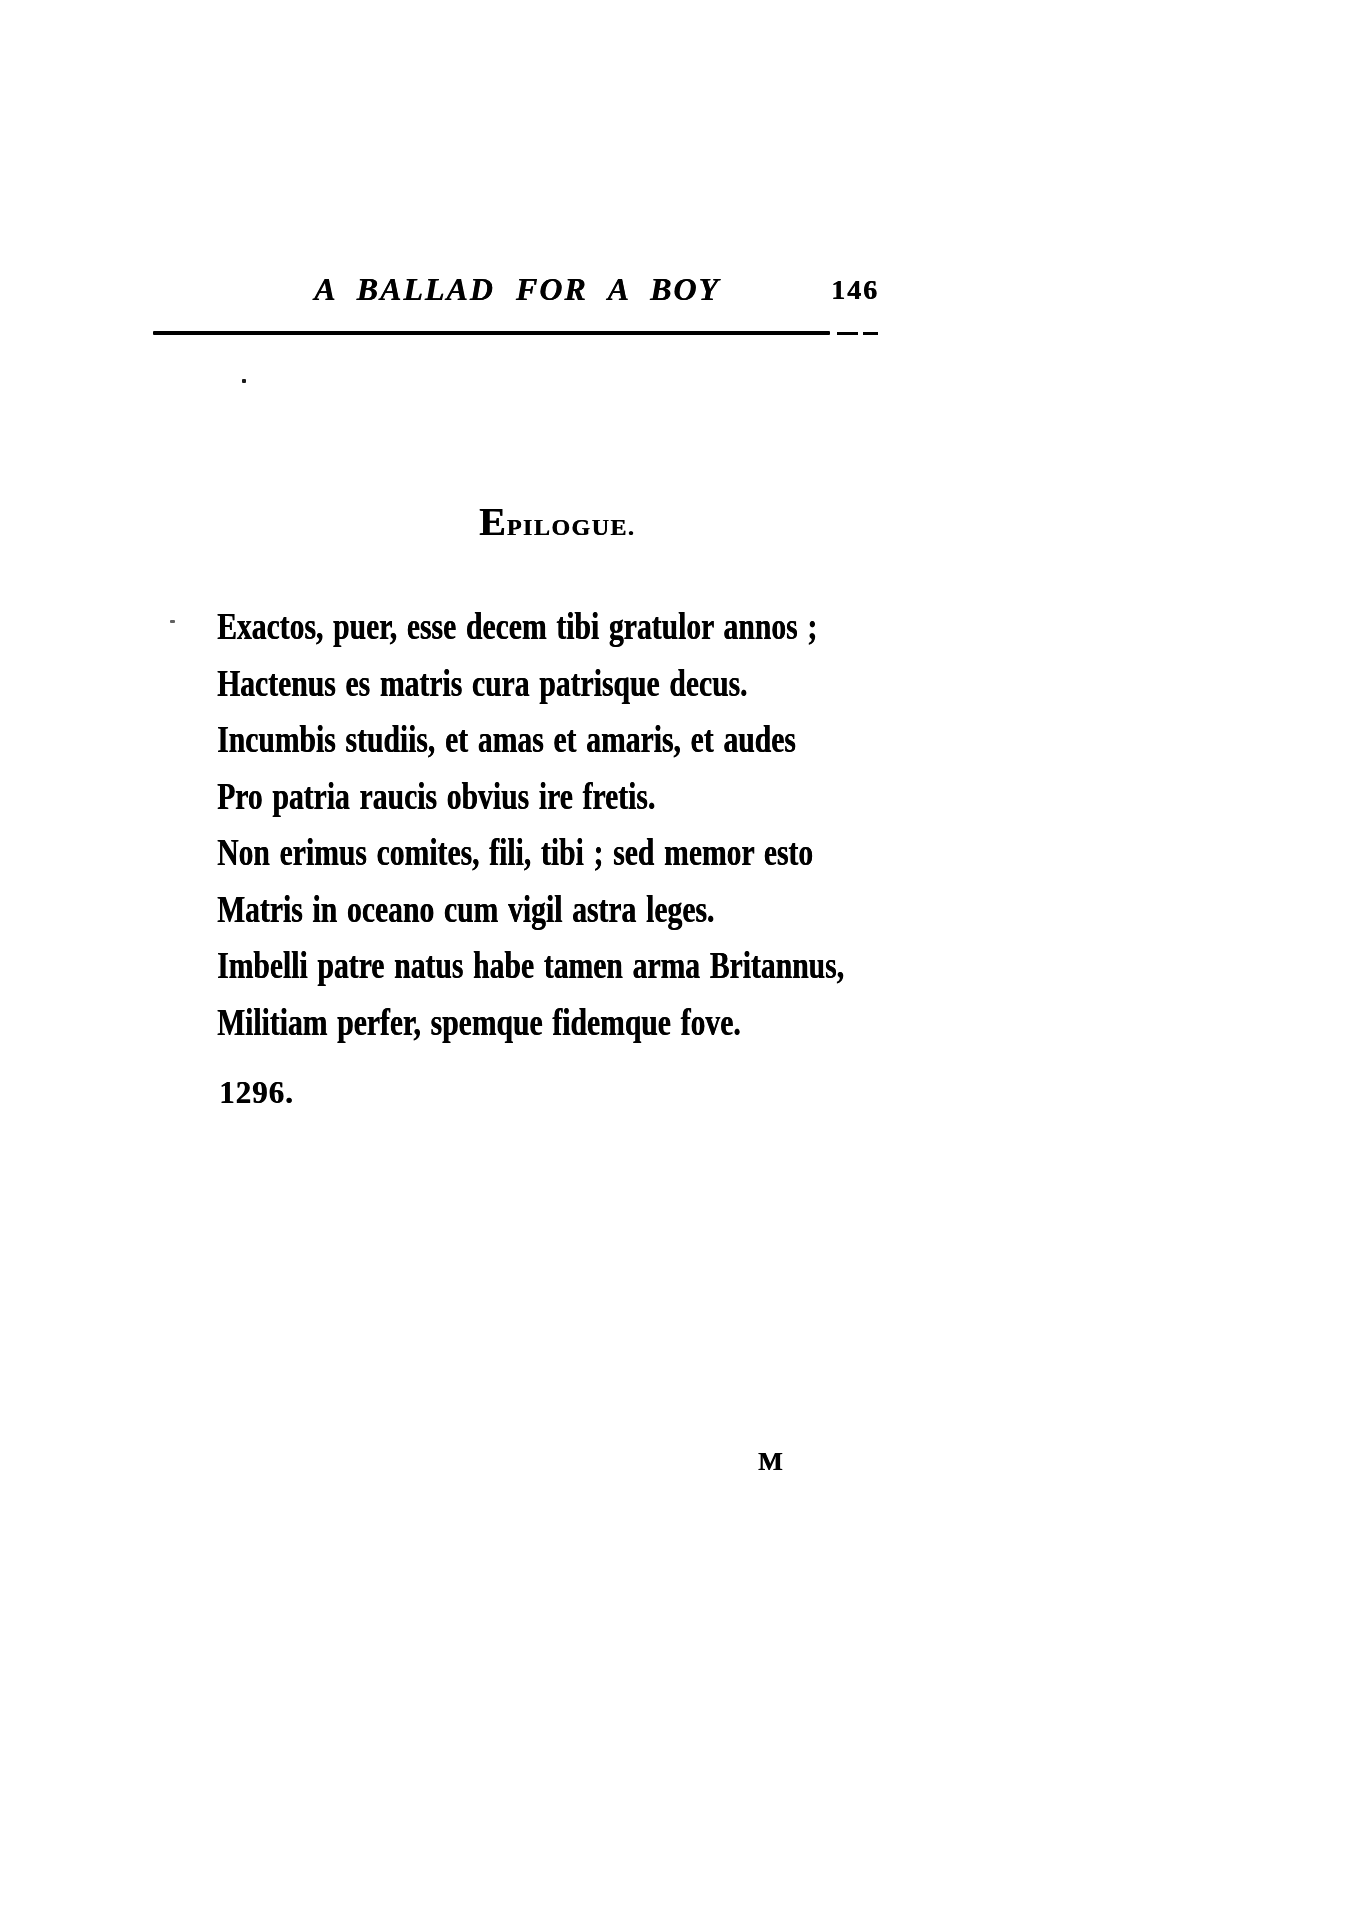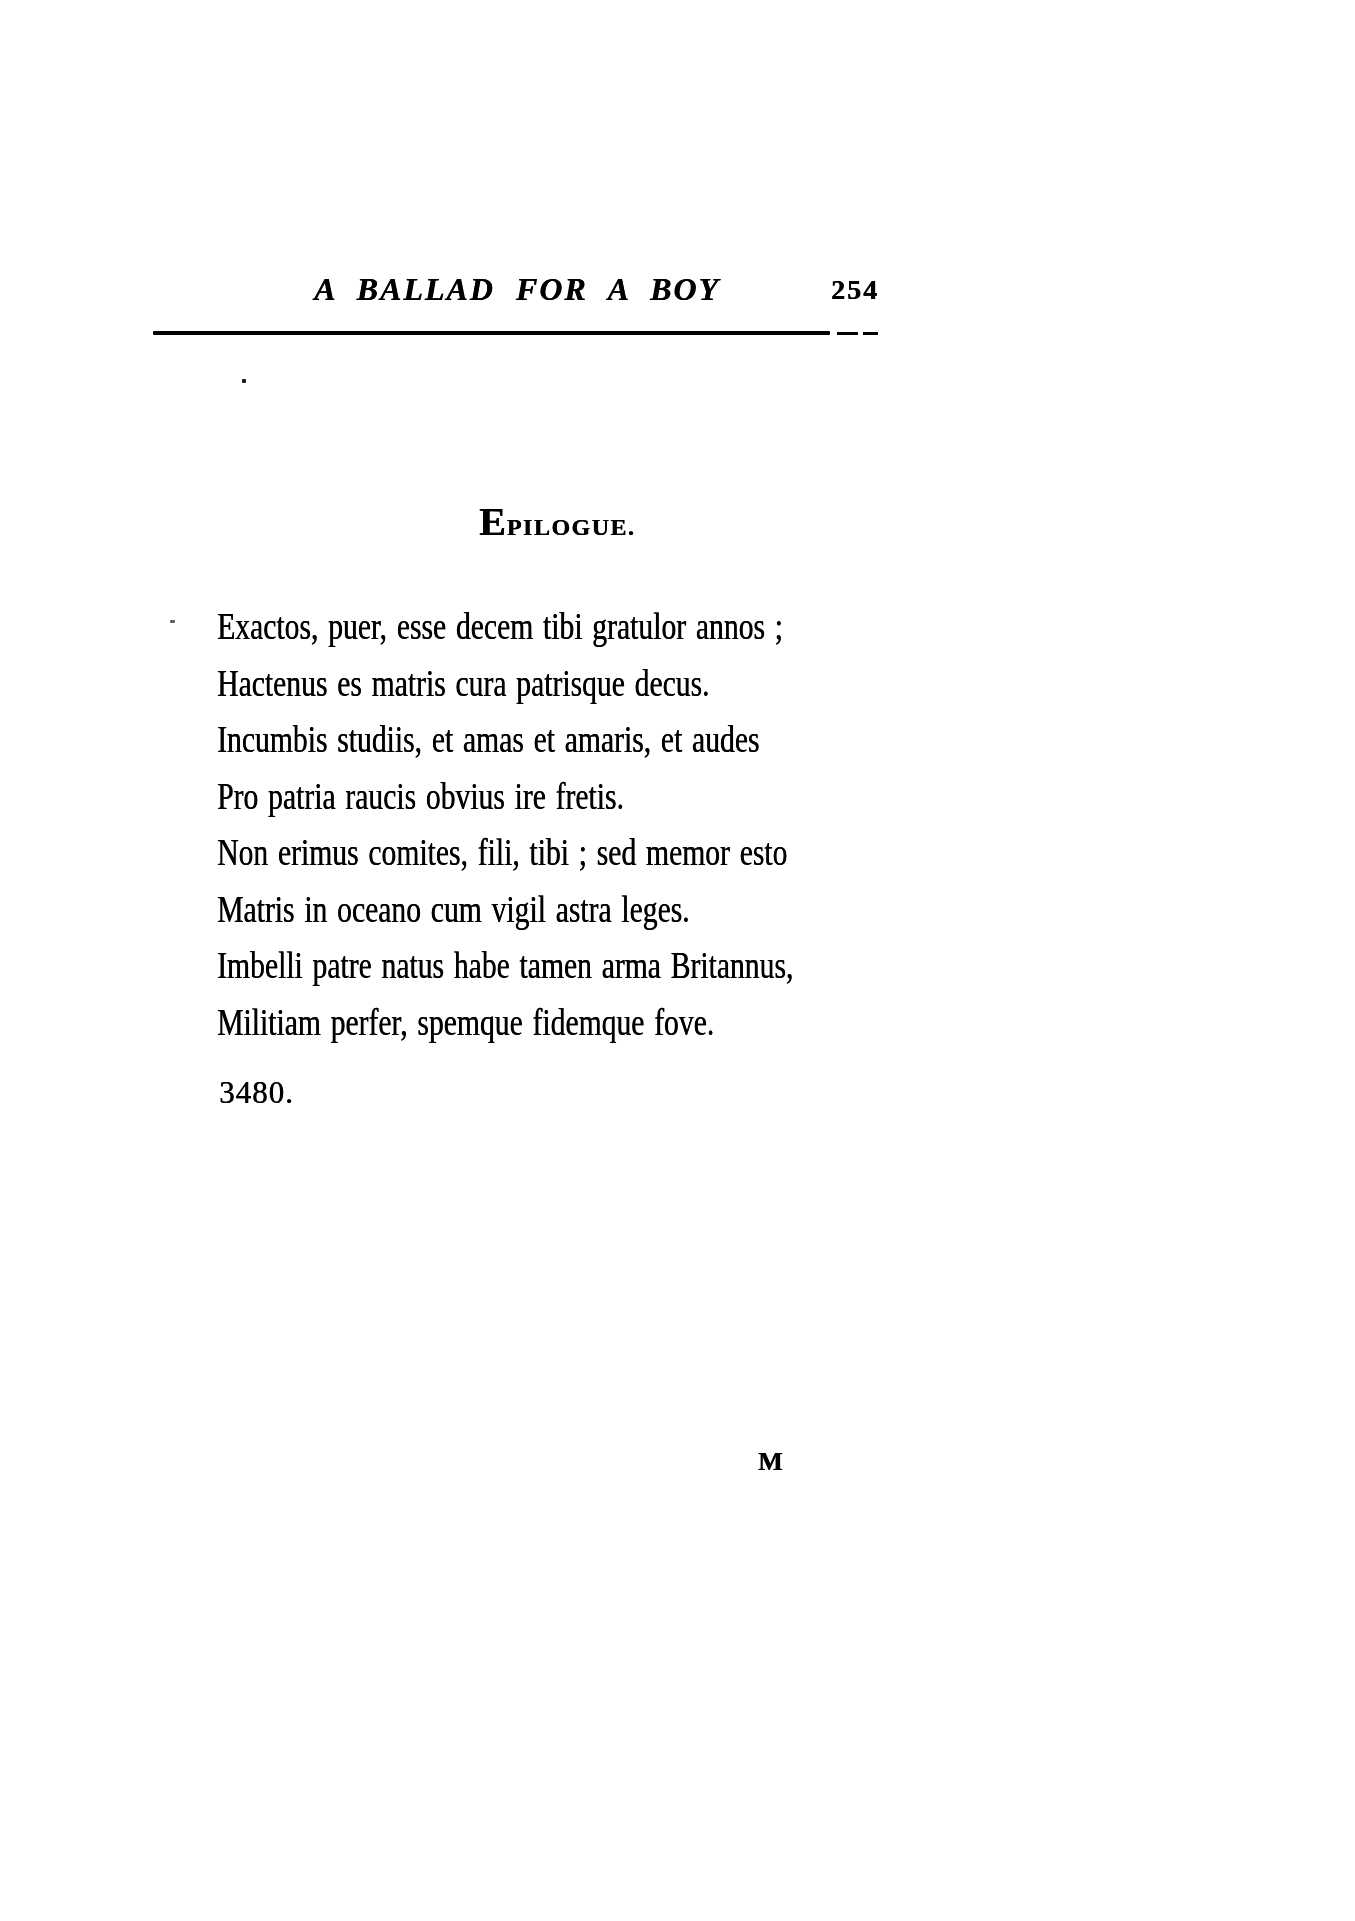--- a/index.html
+++ b/index.html
@@ -9,21 +9,21 @@
     background: #ffffff;
   }
   body {
     width: 1355px;
     height: 1921px;
     position: relative;
     overflow: hidden;
     font-family: "Liberation Serif", "DejaVu Serif", serif;
     color: #000000;
   }
-  .abs { position: absolute; }
+  .abs { position: absolute; font-weight: bold; }
 
   
   .running-title {
     left: 314px;
     top: 274px;
     font-size: 32px;
     line-height: 30px;
     font-style: italic;
     font-weight: 700;
     letter-spacing: 2px;
@@ -140,21 +140,21 @@
     opacity: 0.8;
   }
 </style>
 </head>
 <body>
 
 <div>
 
   <div class="abs running-title">A BALLAD FOR A BOY</div>
 
-  <div class="abs page-number">254</div>
+  <div class="abs page-number">146</div>
 
   <div class="abs header-rule"></div>
   <div class="abs rule-dash-1"></div>
   <div class="abs rule-dash-2"></div>
 
   <div class="abs speck-1"></div>
   <div class="abs speck-2"></div>
 
   <div class="abs section-heading">
     <span class="initial">E</span><span class="rest">PILOGUE.</span>
@@ -164,17 +164,17 @@
     <div class="poem-line">Exactos, puer, esse decem tibi gratulor annos ;</div>
     <div class="poem-line">Hactenus es matris cura patrisque decus.</div>
     <div class="poem-line">Incumbis studiis, et amas et amaris, et audes</div>
     <div class="poem-line">Pro patria raucis obvius ire fretis.</div>
     <div class="poem-line">Non erimus comites, fili, tibi ; sed memor esto</div>
     <div class="poem-line">Matris in oceano cum vigil astra leges.</div>
     <div class="poem-line">Imbelli patre natus habe tamen arma Britannus,</div>
     <div class="poem-line">Militiam perfer, spemque fidemque fove.</div>
   </div>
 
-  <div class="abs date-notation">3480.</div>
+  <div class="abs date-notation">1296.</div>
 
   <div class="abs signature-mark">M</div>
 
 </div>
 
 </body></html>

